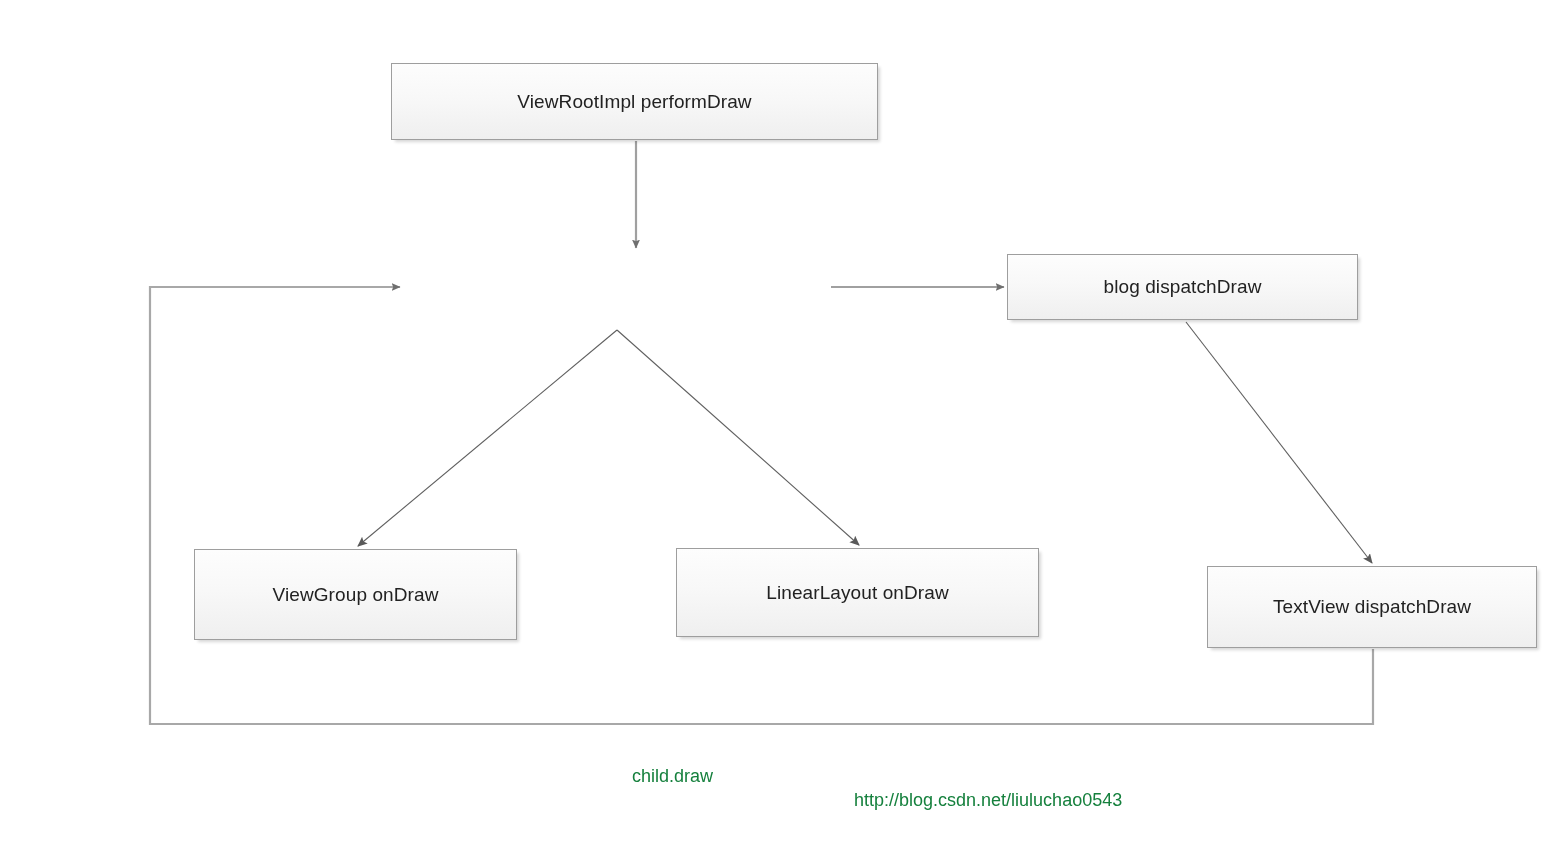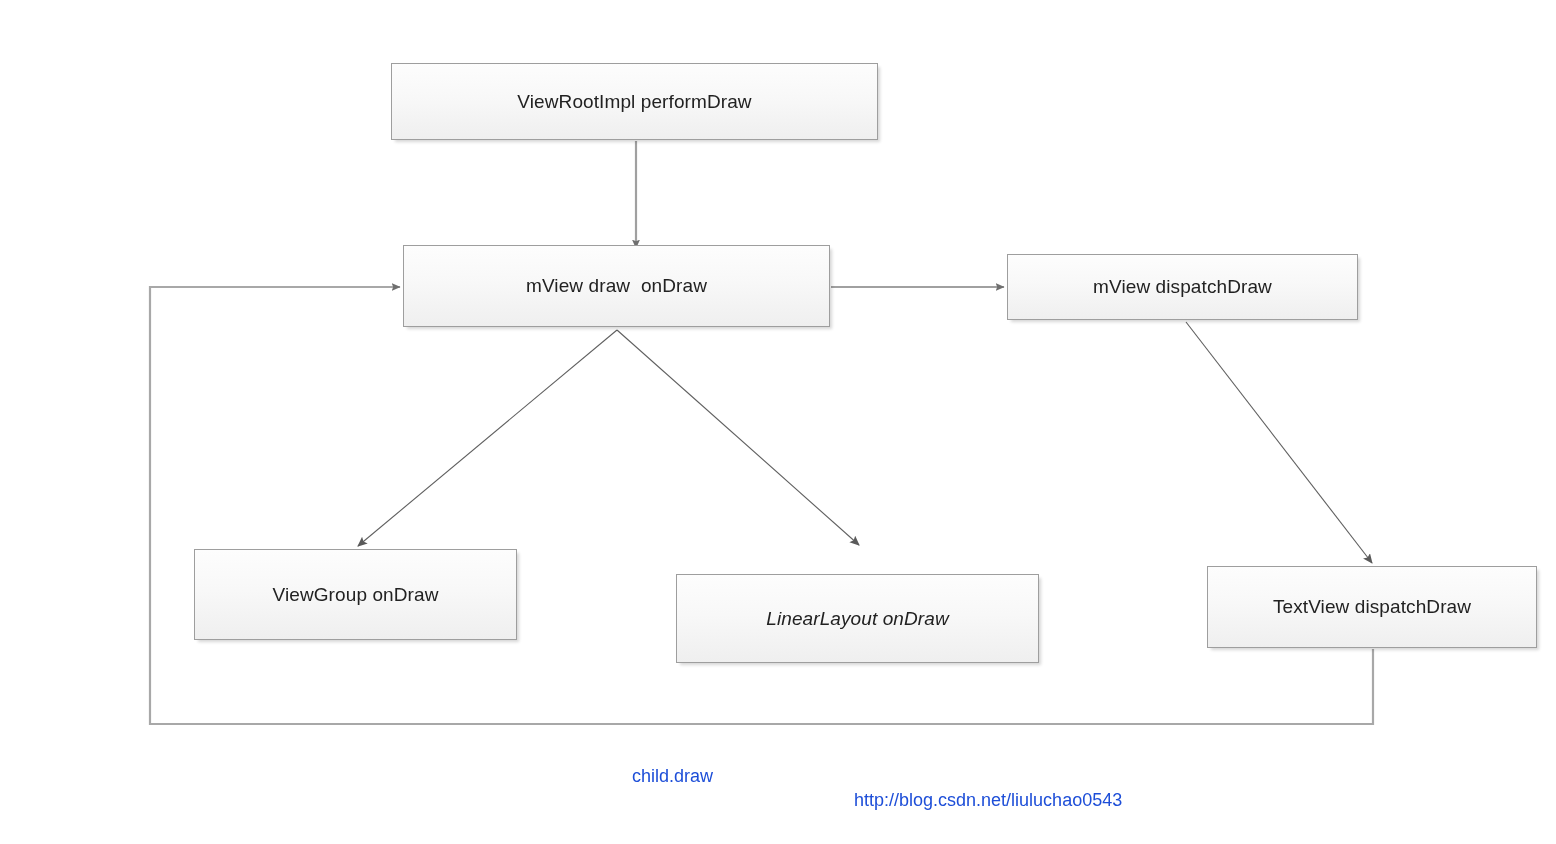--- a/index.html
+++ b/index.html
@@ -37,21 +37,21 @@
   .node-label {
     font-size: 19px;
     color: #222222;
     letter-spacing: 0.1px;
     white-space: pre;
     text-align: center;
   }
   .caption {
     position: absolute;
     font-size: 18px;
-    color: #1d4ed8;
+    color: #15803d;
     white-space: pre;
   }
 </style>
 </head>
 <body>
 
 <div id="canvas">
 
   <svg class="edges" width="1556" height="844" viewBox="0 0 1556 844" xmlns="http://www.w3.org/2000/svg">
     <defs>
@@ -85,33 +85,30 @@
 
     <g>
       <path d="M1373,649 L1373,724 L150,724 L150,287 L400,287" fill="none" stroke="#a8a8a8" stroke-width="2.2" marker-end="url(#ah-thick)"></path>
     </g>
   </svg>
 
   <div class="node" style="left:391px; top:63px; width:487px; height:77px;">
     <span class="node-label">ViewRootImpl performDraw</span>
   </div>
 
-  <div class="node" style="left:403px; top:245px; width:427px; height:82px;">
-    <span class="node-label">mView draw  onDraw</span>
-  </div>
 
   <div class="node" style="left:1007px; top:254px; width:351px; height:66px;">
-    <span class="node-label">mView dispatchDraw</span>
+    <span class="node-label">blog dispatchDraw</span>
   </div>
 
   <div class="node" style="left:194px; top:549px; width:323px; height:91px;">
     <span class="node-label">ViewGroup onDraw</span>
   </div>
 
-  <div class="node" style="left:676px; top:574px; width:363px; height:89px;font-style:italic;">
+  <div class="node" style="left:676px; top:548px; width:363px; height:89px;">
     <span class="node-label">LinearLayout onDraw</span>
   </div>
 
   <div class="node" style="left:1207px; top:566px; width:330px; height:82px;">
     <span class="node-label">TextView dispatchDraw</span>
   </div>
 
   <div class="caption" style="left:632px; top:766px;">child.draw</div>
 
   <div class="caption" style="left:854px; top:790px;">http://blog.csdn.net/liuluchao0543</div>

